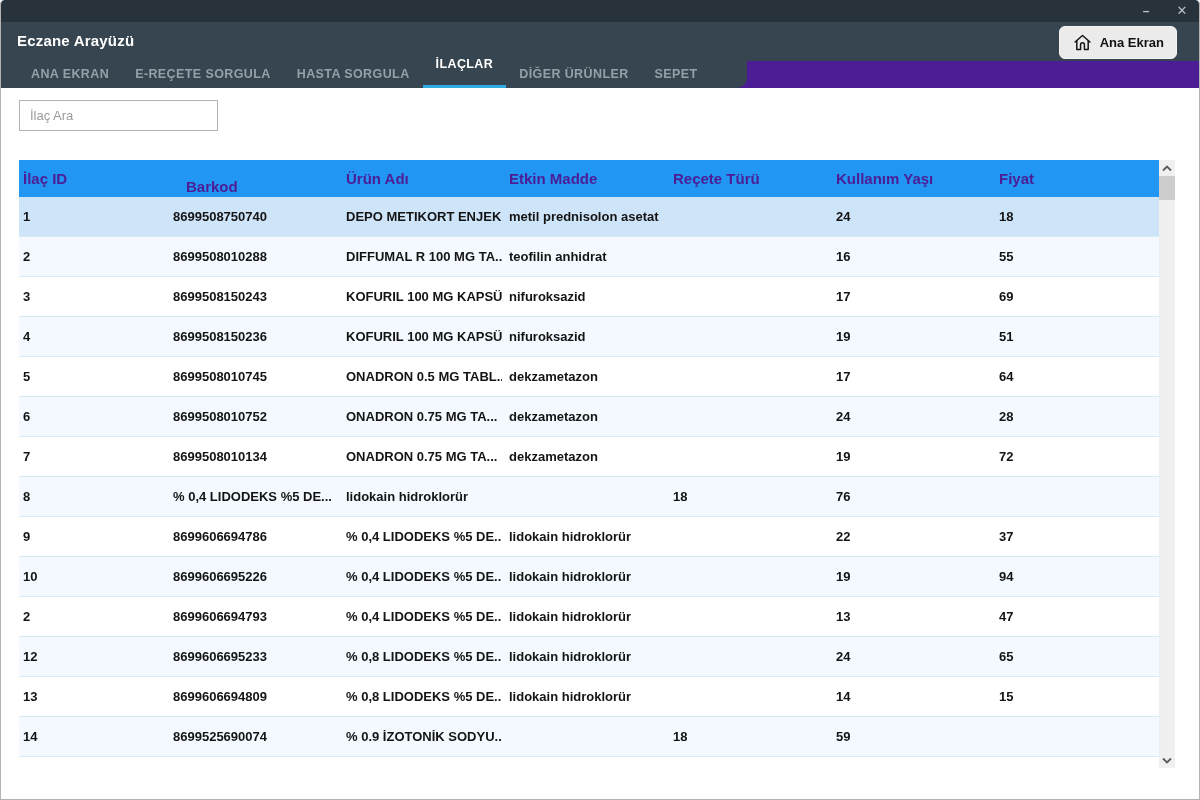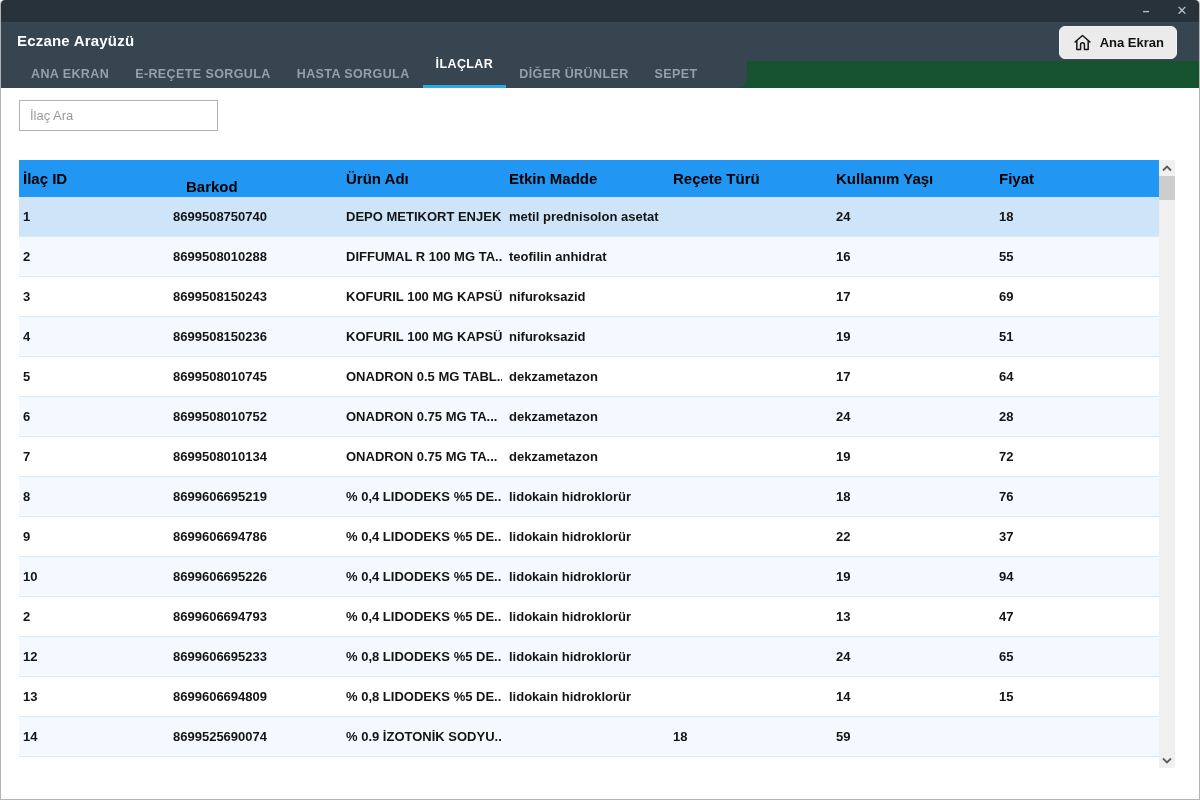--- a/index.html
+++ b/index.html
@@ -10,21 +10,21 @@
             border-left:1px solid #b3b3b3; border-right:1px solid #b3b3b3; border-bottom:1px solid #b3b3b3;
             border-radius:4px 4px 0 0; }
 
   
   .titlebar { position:relative; height:22px; background:#28323a; border-radius:4px 4px 0 0; }
   .win-controls { position:absolute; right:6px; top:0; height:22px; display:flex; align-items:center; gap:14px; }
   .win-btn { color:#b9c1c6; font-size:13px; line-height:22px; width:22px; text-align:center; cursor:default; }
   .win-btn.minimize { font-weight:700; letter-spacing:0; font-size:12px; }
 
   
-  .appheader { position:relative; height:66px; background:#14532d; }
+  .appheader { position:relative; height:66px; background:#4c1d95; }
   .hdr-bg-top  { position:absolute; top:0; left:0; right:0; height:39px; background:#36454f; }
   .hdr-bg-tabs { position:absolute; top:0; left:0; width:746px; height:66px; background:#36454f;
                  border-bottom-right-radius:10px; }
   .apptitle { position:absolute; left:16px; top:10px; color:#fff; font-size:15px; font-weight:700; letter-spacing:.2px; }
   .home-btn { position:absolute; right:22px; top:4px; height:33px; display:flex; align-items:center; gap:7px;
               padding:0 12px; background:#ebebeb; border:1px solid #f3f3f3; border-radius:6px;
               font-family:"Liberation Sans",sans-serif; font-size:13px; font-weight:600; color:#111; cursor:pointer; }
   .home-btn svg { display:block; }
 
   .tabs { position:absolute; bottom:0; left:17px; display:flex; align-items:flex-end; }
@@ -36,21 +36,21 @@
   .content { position:relative; background:#fff; }
   .search { display:block; margin:12px 0 0 18px; width:199px; height:31px; border:1px solid #b2b2b2;
             padding:0 10px; font-family:"Liberation Sans",sans-serif; font-size:13px; color:#000000; outline:none; }
   .search::placeholder { color:#9b9b9b; }
 
   .tablewrap { position:absolute; left:18px; top:60px; display:flex; }
 
   .grid { width:1140px; }
   .thead { display:grid; grid-template-columns:147px 173px 163px 164px 163px 163px 167px;
            background:#2196f3; height:37px; }
-  .th { color:#000000; font-size:15px; font-weight:600; display:flex; align-items:center; padding-left:7px;
+  .th { color:#4c1d95; font-size:15px; font-weight:600; display:flex; align-items:center; padding-left:7px;
         white-space:nowrap; overflow:hidden; }
   .th.c0 { padding-left:4px; }
   .th.c1 { padding-left:20px;margin-top:16px; }
 
   .trow { display:grid; grid-template-columns:147px 173px 163px 164px 163px 163px 167px; height:40px;
           background:#ffffff; border-bottom:1px solid #d8eaf8; cursor:default; }
   .trow.tint { background:#f3f9fe; }
   .trow.selected { background:#cee4f9; }
   .td { font-size:13px; font-weight:600; color:#141414; display:flex; align-items:center; padding-left:7px;
         white-space:nowrap; overflow:hidden; }
@@ -171,21 +171,20 @@
               <div class="td c0">7</div>
               <div class="td c1">8699508010134</div>
               <div class="td c2">ONADRON 0.75 MG TA...</div>
               <div class="td c3">dekzametazon</div>
               <div class="td c4"></div>
               <div class="td c5">19</div>
               <div class="td c6">72</div>
             </div>
             <div class="trow tint">
               <div class="td c0">8</div>
-              <div class="td c1">8699606695219</div>
               <div class="td c2">% 0,4 LIDODEKS %5 DE...</div>
               <div class="td c3">lidokain hidroklorür</div>
               <div class="td c4"></div>
               <div class="td c5">18</div>
               <div class="td c6">76</div>
             </div>
             <div class="trow">
               <div class="td c0">9</div>
               <div class="td c1">8699606694786</div>
               <div class="td c2">% 0,4 LIDODEKS %5 DE...</div>

